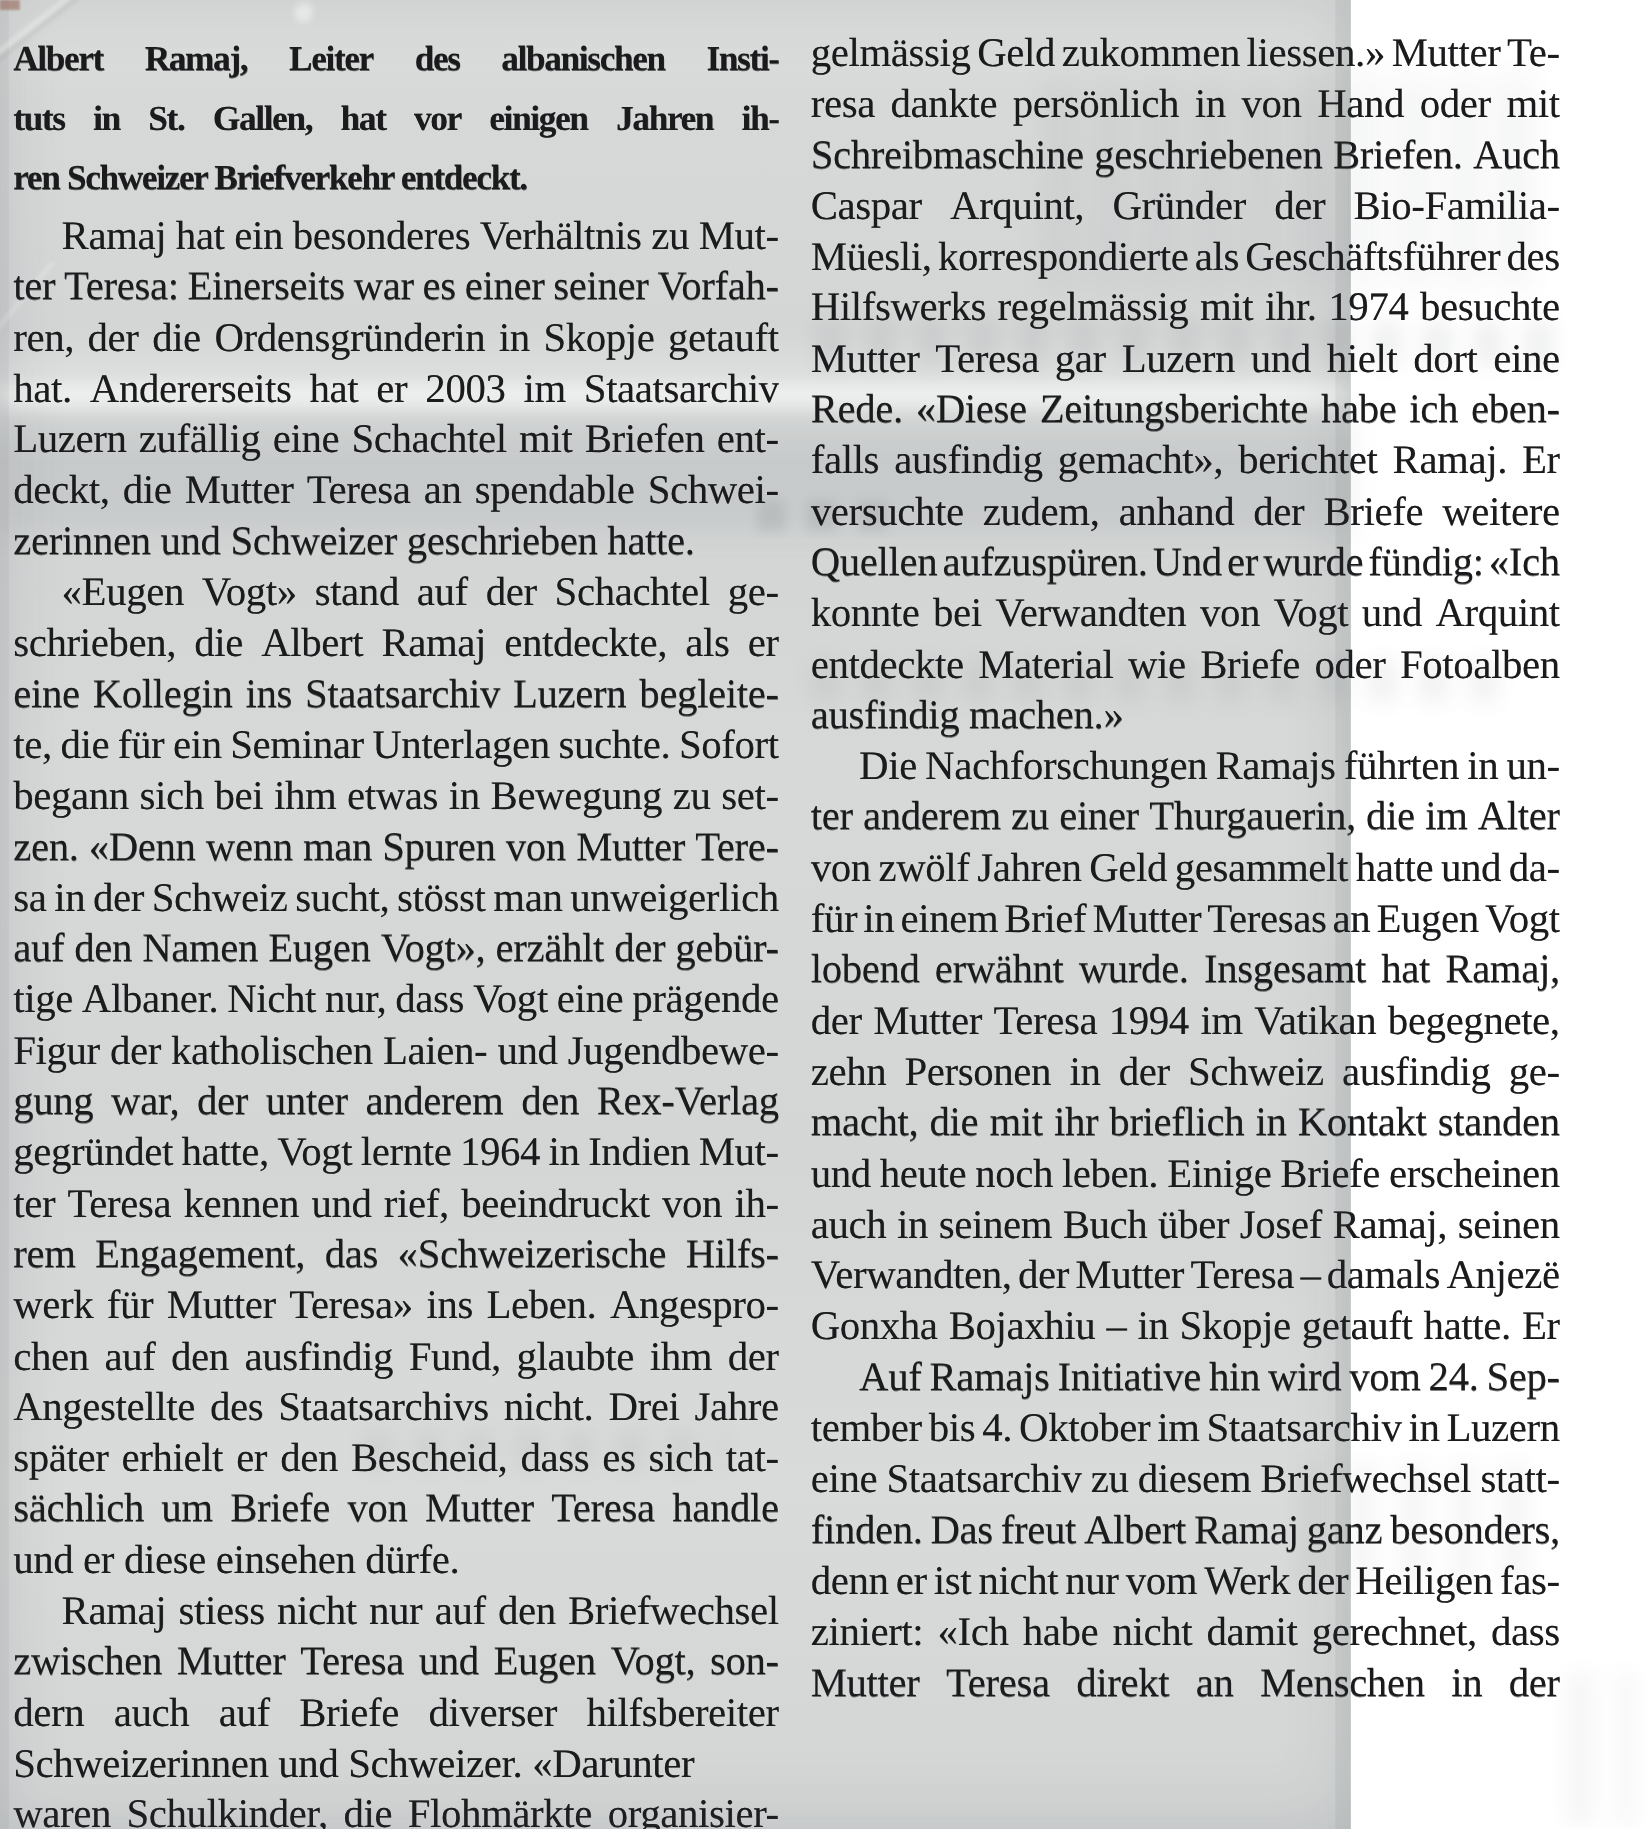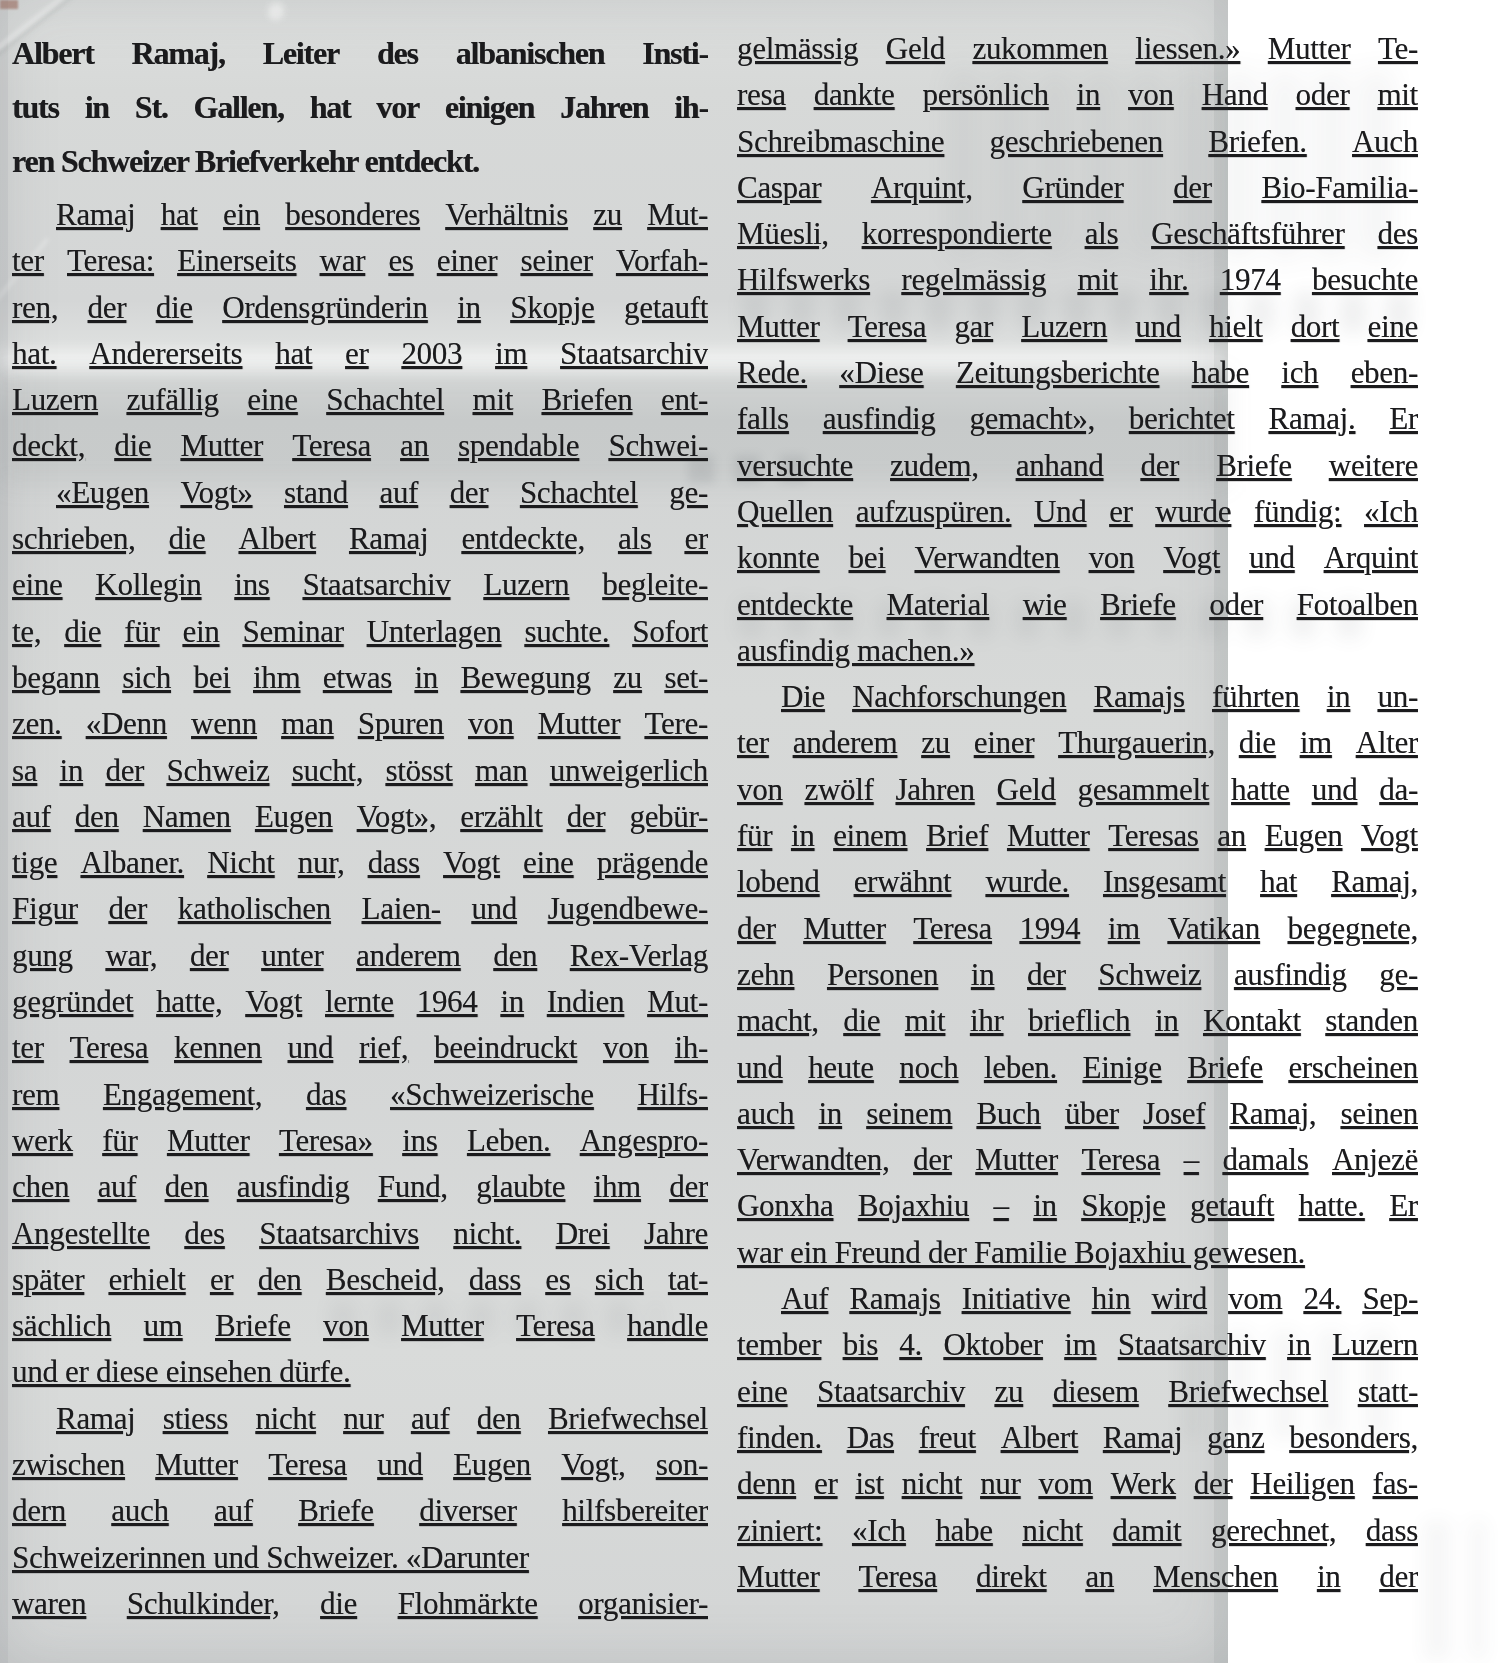--- a/index.html
+++ b/index.html
@@ -7,21 +7,21 @@
        font-family:"Liberation Serif","DejaVu Serif",serif;}
   .page{position:relative;width:1228px;height:1663px;
     background:linear-gradient(180deg,#dddfde 0px,#d7d9d8 90px,#d4d6d6 300px,#e0e2e1 356px,#d2d4d4 420px,#d7d9d8 700px,#d4d6d6 1050px,#d9dbda 1350px,#d3d5d5 1663px);
     color:#1b1b1d;}
   .page::after{content:"";position:absolute;inset:0;pointer-events:none;
     box-shadow:inset 0 0 60px rgba(90,95,100,0.18);}
   
   .col{position:absolute;top:26px;}
   .col-left{left:12px;width:696px;}
   .col-right{left:737px;width:681px;}
-  .body-text{font-size:31px;letter-spacing:-0.3px;text-decoration:underline;}
+  .body-text{font-size:37px;letter-spacing:-0.3px;}
   .line{display:flex;justify-content:space-between;align-items:baseline;
         height:46.3px;line-height:46.3px;overflow:hidden;
         text-shadow:0.2px 0.3px 0.5px rgba(25,25,28,0.55);}
   .line.rag{display:block;white-space:nowrap;}
   .line.ind{padding-left:44px;}
   .lead .line{height:54px;line-height:54px;font-weight:bold;
               font-size:32px;letter-spacing:-1.2px;
               text-shadow:0.3px 0.4px 0.6px rgba(20,20,22,0.6);}
   .lead{margin-bottom:4px;}
   
@@ -143,20 +143,21 @@
         </div>
         <div class="line">
           <span>deckt,</span>
           <span>die</span>
           <span>Mutter</span>
           <span>Teresa</span>
           <span>an</span>
           <span>spendable</span>
           <span>Schwei-</span>
         </div>
+        <div class="line rag">zerinnen und Schweizer geschrieben hatte.</div>
         <div class="line ind">
           <span>«Eugen</span>
           <span>Vogt»</span>
           <span>stand</span>
           <span>auf</span>
           <span>der</span>
           <span>Schachtel</span>
           <span>ge-</span>
         </div>
         <div class="line">
@@ -581,21 +582,20 @@
         <div class="line">
           <span>Gonxha</span>
           <span>Bojaxhiu</span>
           <span>–</span>
           <span>in</span>
           <span>Skopje</span>
           <span>getauft</span>
           <span>hatte.</span>
           <span>Er</span>
         </div>
-        <div class="line rag">war ein Freund der Familie Bojaxhiu gewesen.</div>
         <div class="line ind">
           <span>Auf</span>
           <span>Ramajs</span>
           <span>Initiative</span>
           <span>hin</span>
           <span>wird</span>
           <span>vom</span>
           <span>24.</span>
           <span>Sep-</span>
         </div>

